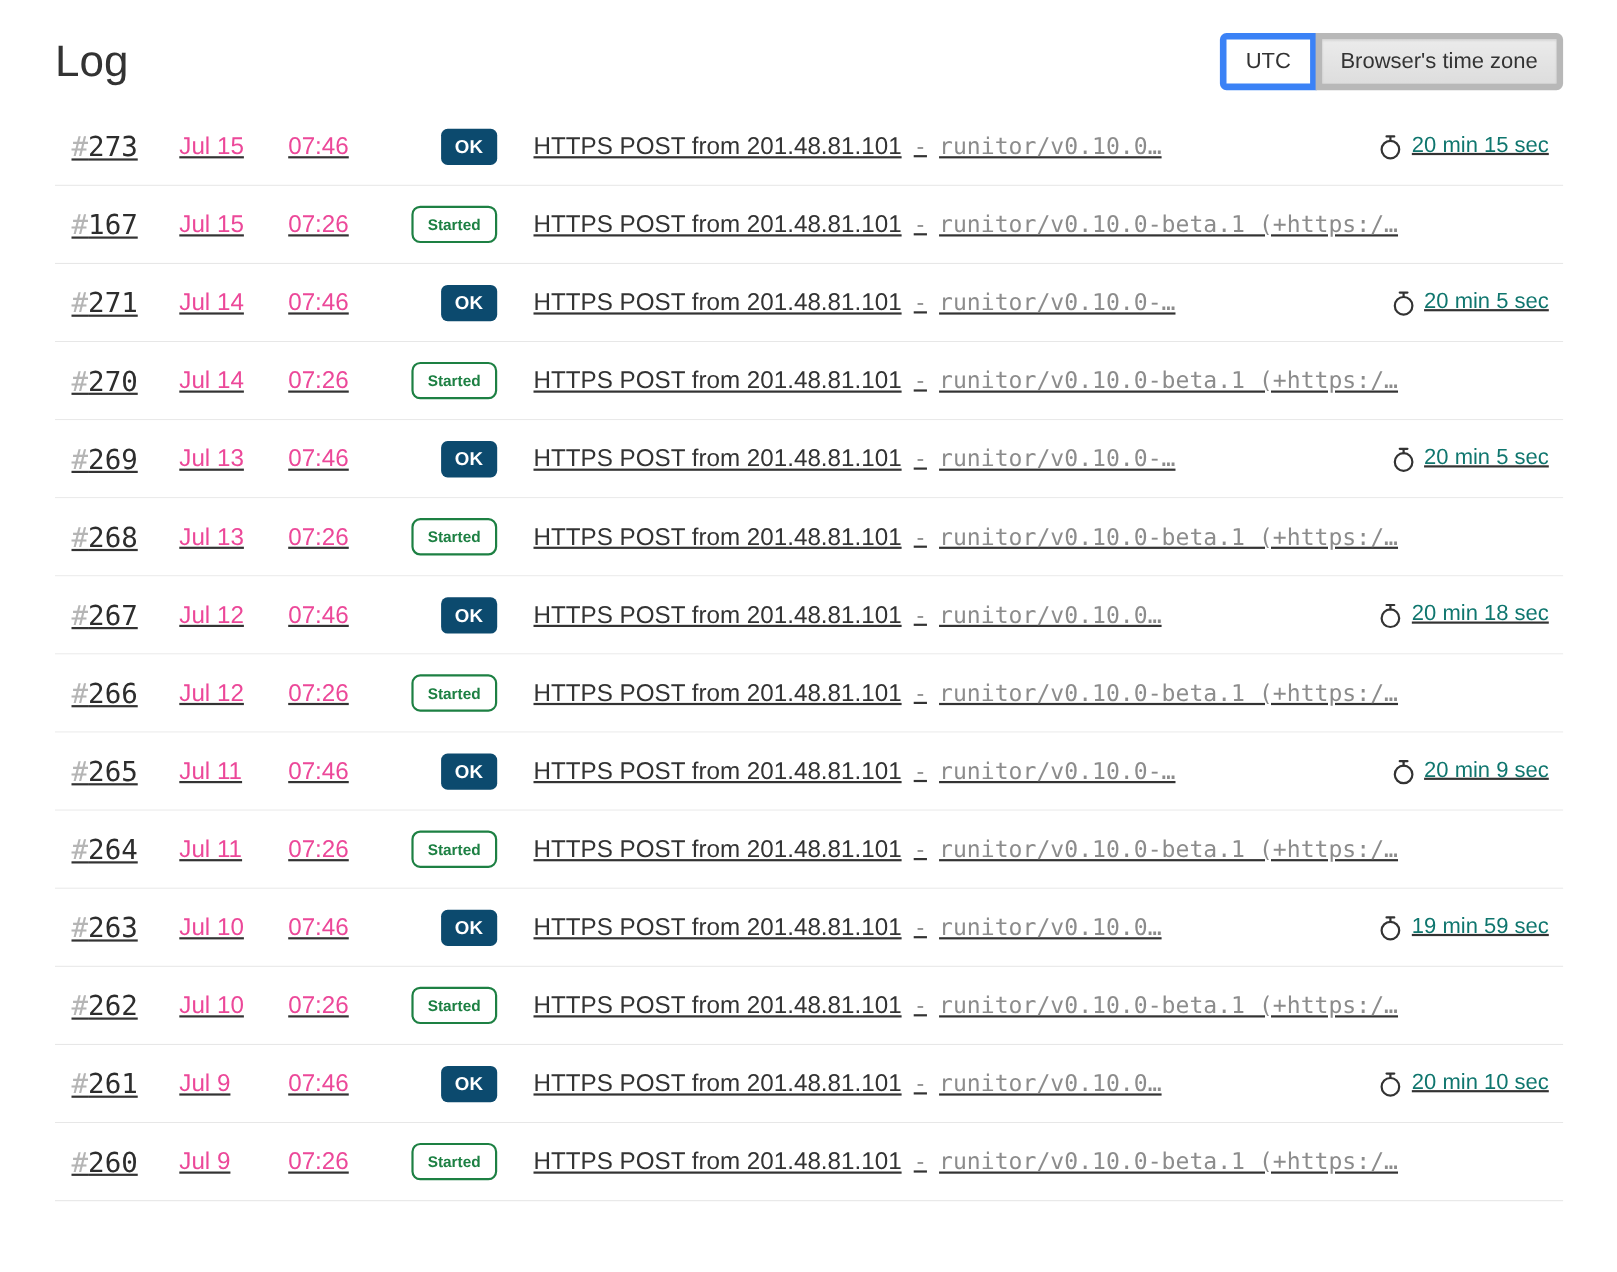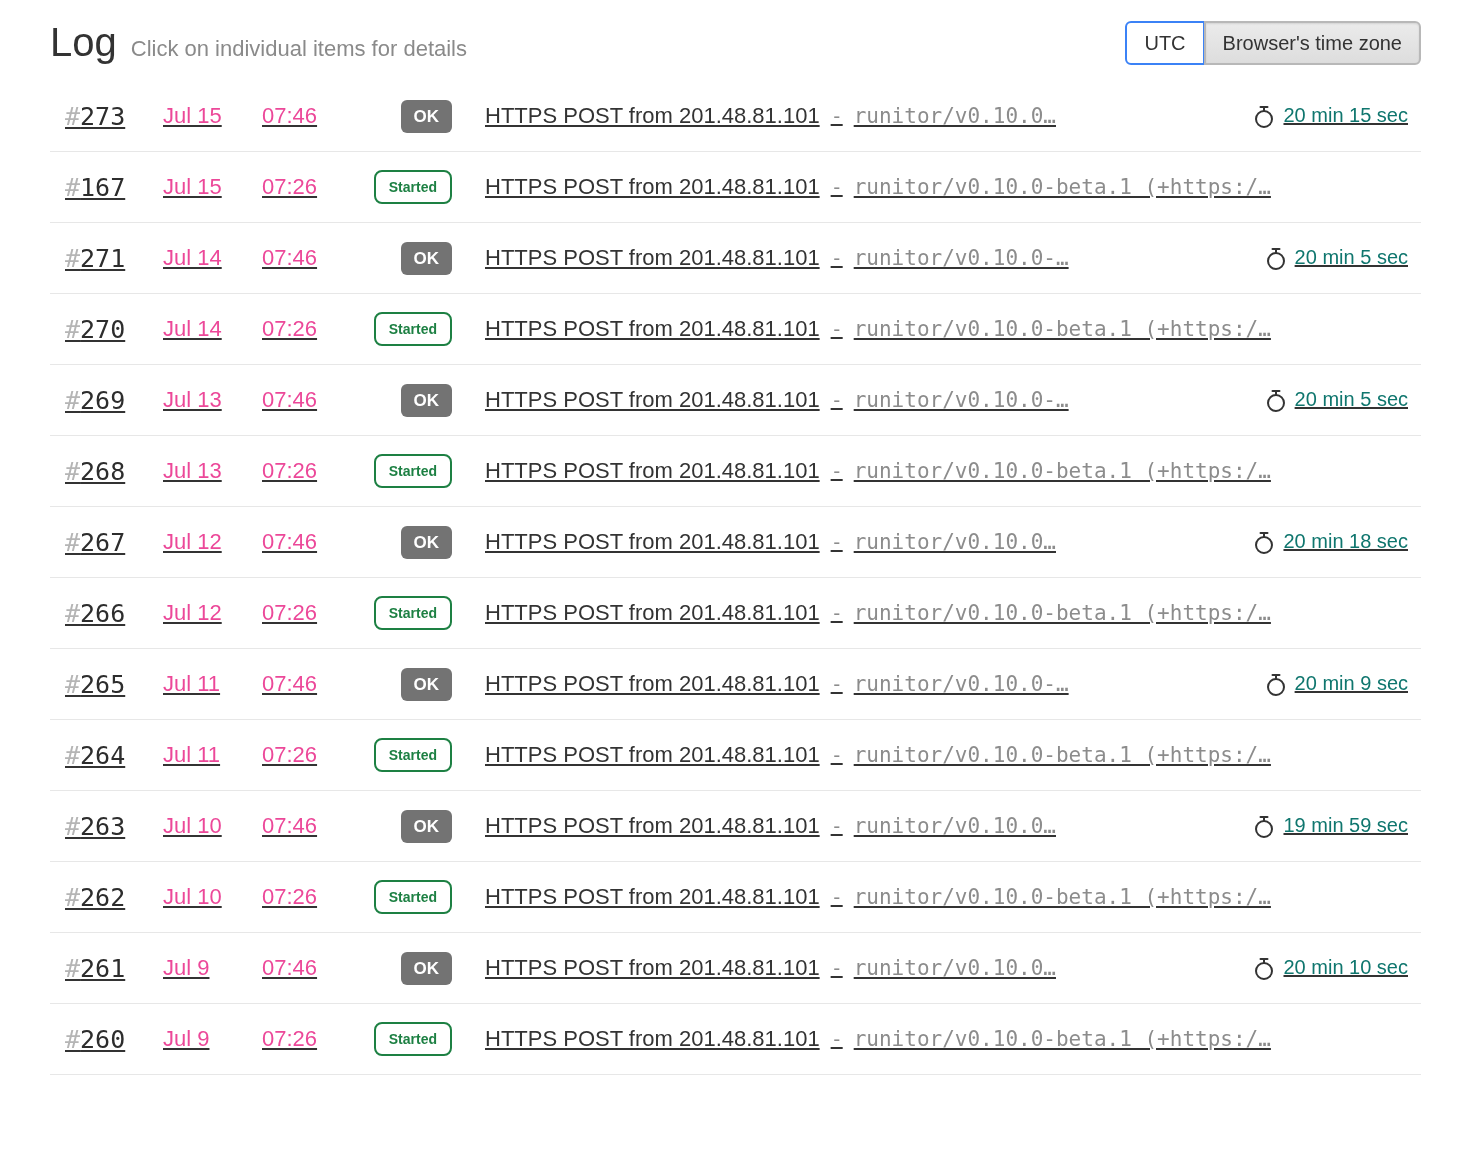--- a/index.html
+++ b/index.html
@@ -1,33 +1,33 @@
 <!DOCTYPE html>
 <html><head>
 <meta charset="utf-8">
 <style>
   * { box-sizing: border-box; }
   html, body { margin: 0; padding: 0; background: #ffffff; }
   body {
     width: 1470px; height: 1156px; overflow: hidden;
     font-family: "Liberation Sans", sans-serif; color: #333333;
   }
-  .container { width: 1470px; padding: 20px 49px 0 50px; }
+  .container { width: 1470px; padding: 30px 49px 0 50px; }
 
   
   .header { display: flex; justify-content: space-between; align-items: center; margin-bottom: 16px; }
   .title-block { display: flex; align-items: baseline; }
   .page-title { font-size: 40px; font-weight: 400; margin: 0; color: #333333; letter-spacing: 0; }
   .subtitle { font-size: 22px; color: #8a8a8a; margin-left: 14px; }
 
   
   .tz-toggle { display: inline-flex; }
   .tz-btn {
     font-family: "Liberation Sans", sans-serif; font-size: 20px; color: #333333;
-    background: #ffffff; border: 2px solid #3b82f6; padding: 7px 17px;
+    background: #ffffff; border: 6px solid #3b82f6; padding: 7px 17px;
     cursor: pointer; line-height: 26px;
   }
   .tz-btn:first-child { border-radius: 6px 0 0 6px; }
   .tz-btn:last-child { border-radius: 0 6px 6px 0; margin-left: -1px; }
   .tz-btn.active {
     background: linear-gradient(#ebebeb, #dddddd);
     border-color: #b8b8b8;
     box-shadow: inset 0 1px 2px rgba(0,0,0,0.10);
   }
 
@@ -41,21 +41,21 @@
     border-bottom: 1px solid #e7e7e7;
     padding-left: 15px;
     cursor: pointer;
     background: #ffffff;
   }
   .cell-id { font-family: "DejaVu Sans Mono", monospace; font-size: 25px; color: #2d2d2d; white-space: nowrap; }
   .cell-id .hash { color: #b5b5b5; }
   .cell-date, .cell-time { font-size: 22px; color: #ec4899; white-space: nowrap; }
   .cell-badge { justify-self: end; white-space: nowrap; }
   .badge-ok {
-    display: inline-block; background: #737373; color: #ffffff;
+    display: inline-block; background: #0c4a6e; color: #ffffff;
     font-size: 17px; font-weight: bold; line-height: 1;
     padding: 8px 13px; border-radius: 6px;
   }
   .badge-started {
     display: inline-block; background: #ffffff; color: #1d8043;
     font-size: 14px; font-weight: bold; line-height: 1;
     padding: 8px 13px; border: 2px solid #1d8043; border-radius: 8px;
   }
   .cell-desc {
     padding-left: 33px; min-width: 0;
@@ -73,21 +73,20 @@
   .cell-duration svg { margin-right: 8px; display: block; }
 </style>
 </head>
 <body>
 
 <div class="container">
 
   <div class="header">
     <div class="title-block">
       <h1 class="page-title">Log</h1>
-      <span class="subtitle">Click on individual items for details</span>
     </div>
     <div class="tz-toggle">
       <button class="tz-btn">UTC</button>
       <button class="tz-btn active">Browser's time zone</button>
     </div>
   </div>
 
   <div class="log-table">
   <div class="log-row">
     <span class="cell-id"><span class="hash">#</span><span>273</span></span>

